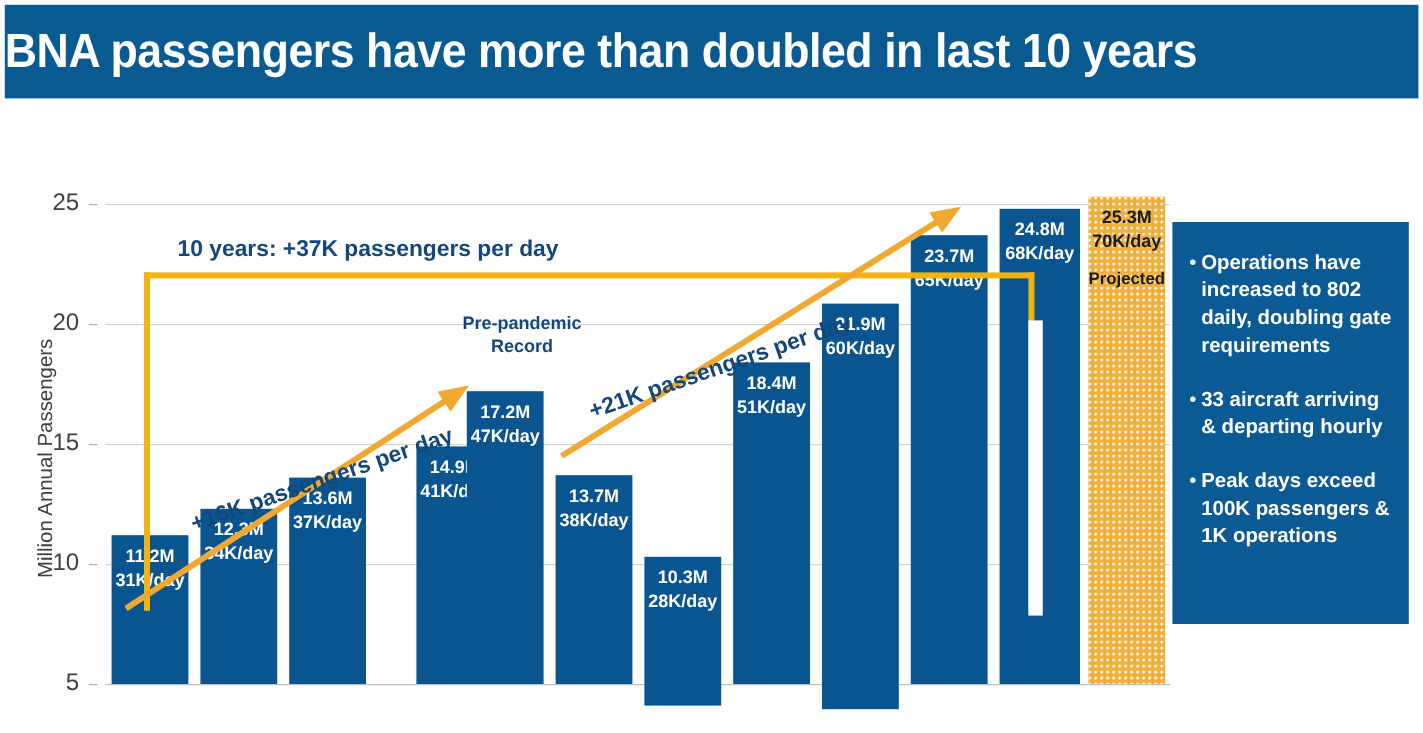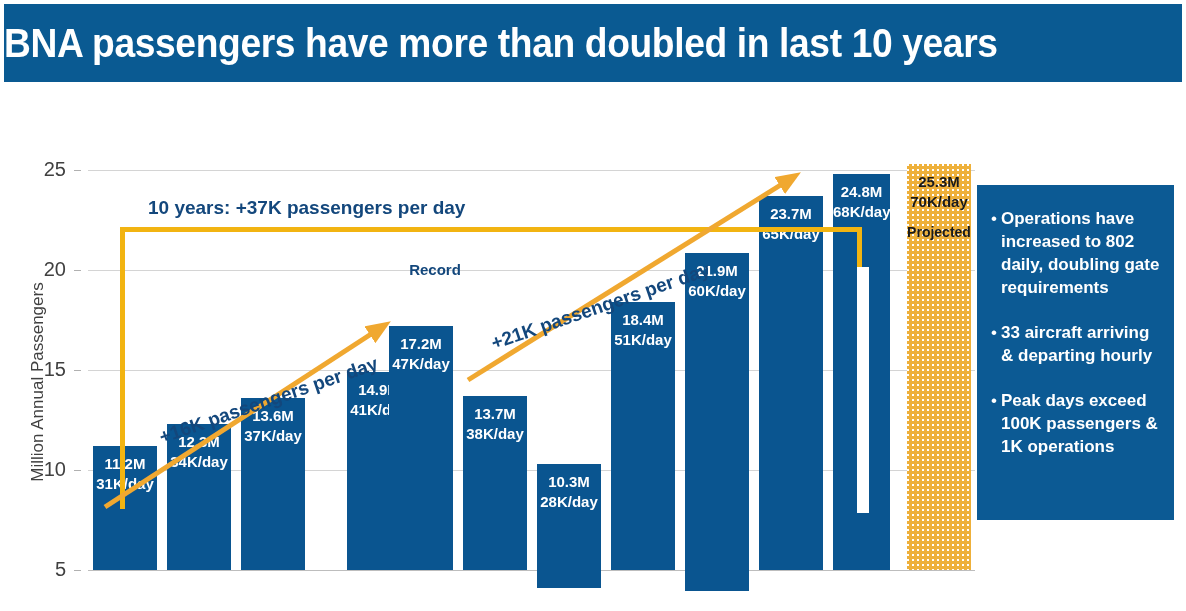--- a/index.html
+++ b/index.html
@@ -316,21 +316,21 @@
           <div>21.9M</div>
           <div>60K/day</div>
         </div>
       </div>
       <div class="bar" style="left: 759px; width: 64px; top: 114px; height: 374px;">
         <div class="bar-label">
           <div>23.7M</div>
           <div>65K/day</div>
         </div>
       </div>
-      <div class="bar" style="left: 833px; width: 57px; top: 92px; height: 396px;">
+      <div class="bar" style="left: 833px; width: 67px; top: 92px; height: 396px;">
         <div class="bar-label">
           <div>24.8M</div>
           <div>68K/day</div>
         </div>
       </div>
       <div class="bar projected" style="left: 907px; width: 64px; top: 82px; height: 406px;">
         <div class="bar-label">
           <div>25.3M</div>
           <div>70K/day</div>
           <div class="sub-proj">Projected</div>
@@ -351,20 +351,21 @@
       </marker>
     </defs>
     <line x1="105" y1="425" x2="385" y2="243" stroke="#f0a830" stroke-width="5" marker-end="url(#arrowhead)"></line>
     <line x1="468" y1="298" x2="795" y2="94" stroke="#f0a830" stroke-width="5" marker-end="url(#arrowhead)"></line>
   </svg>
 
   <div class="arrow-text" id="arrow-label-1">+16K passengers per day</div>
   <div class="arrow-text" id="arrow-label-2">+21K passengers per day</div>
 
   <div id="prepandemic-label">
+    <div>Pre-pandemic</div>
     <div>Record</div>
   </div>
 
   <div id="callout-box">
     <div class="callout-item">
       <span class="callout-bullet">•</span>
       <span class="callout-text">Operations have increased to 802 daily, doubling gate requirements</span>
     </div>
     <div class="callout-item">
       <span class="callout-bullet">•</span>

